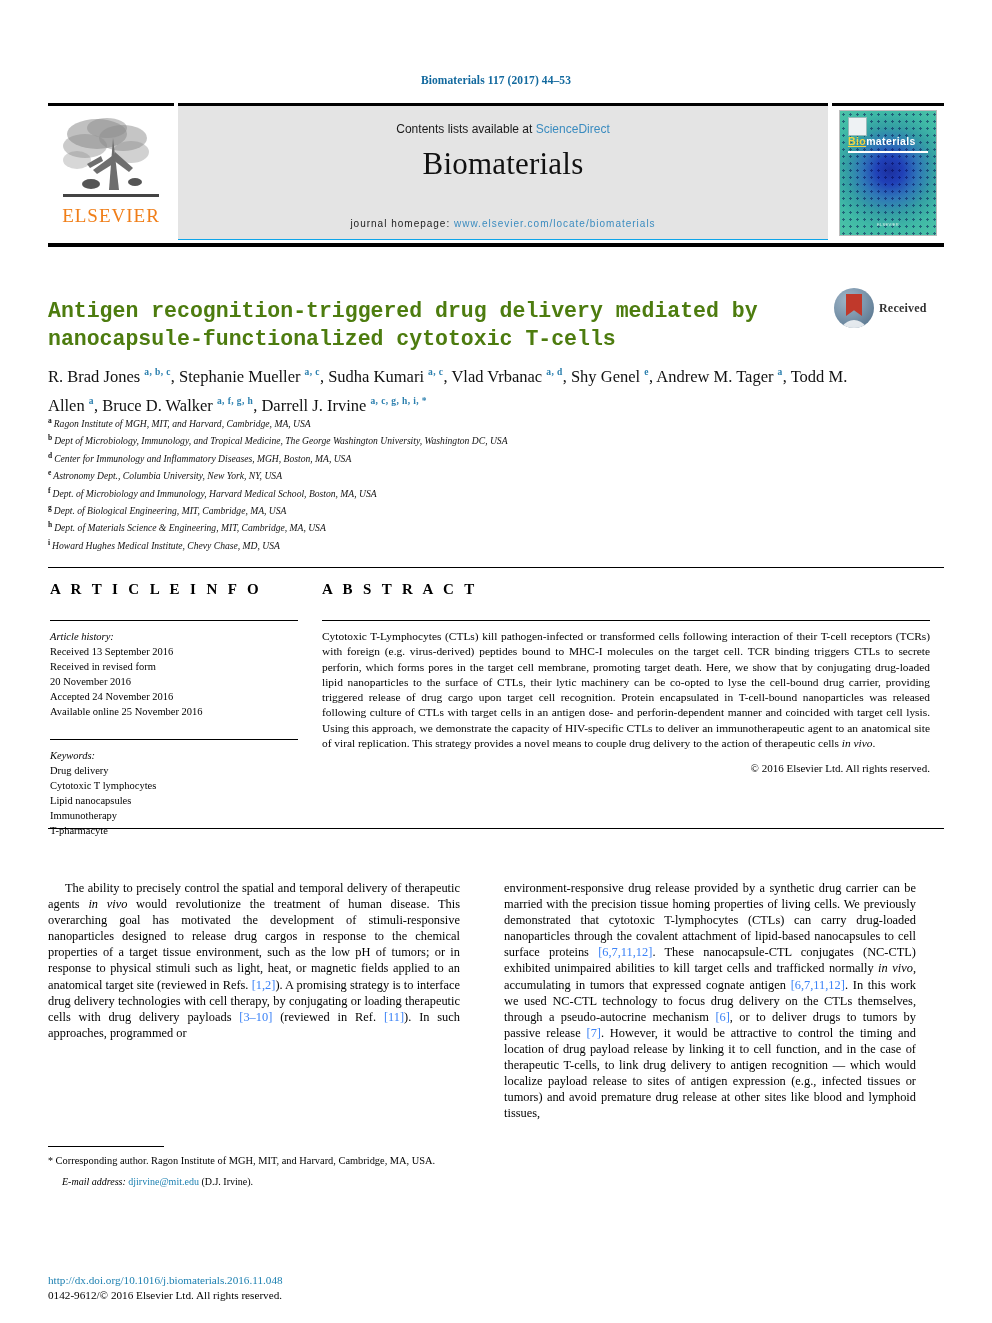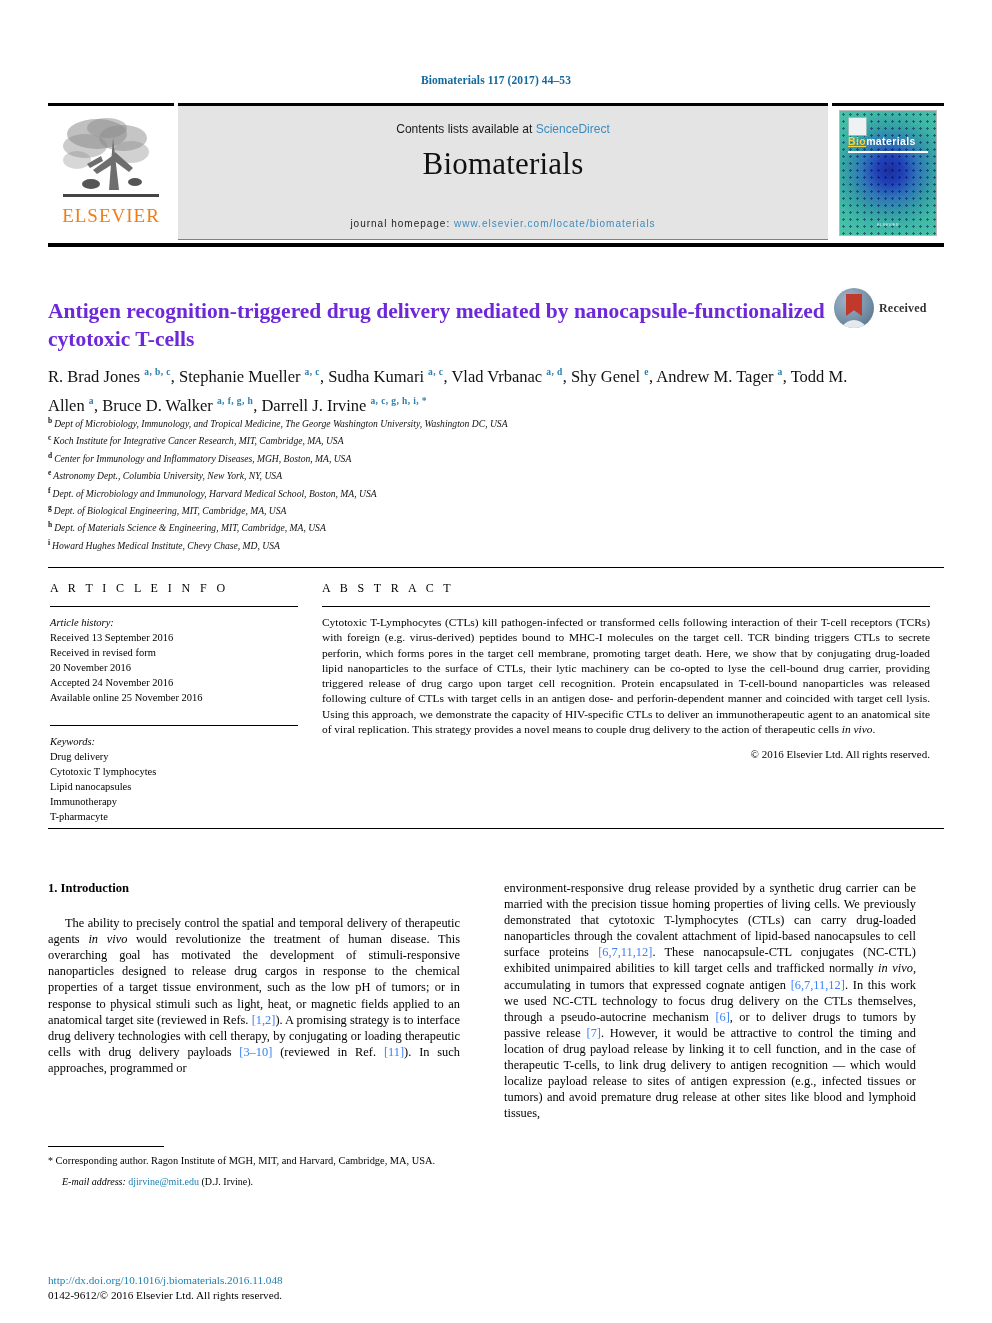--- a/index.html
+++ b/index.html
@@ -198,24 +198,24 @@
     top: 243px;
     width: 896px;
     height: 4px;
     background: #000;
   }
   .article-title {
     position: absolute;
     left: 48px;
     top: 283px;
     width: 780px;
-    font-family: Liberation Serif, serif;
+    font-family: Liberation Mono, monospace;
     font-size: 21.5px;
     line-height: 28px;
-    color: #6d28d9;
+    color: #4d7c0f;
   }
 
   .crossmark {
     position: absolute;
     left: 834px;
     top: 288px;
     display: flex;
     align-items: center;
     gap: 5px;
   }
@@ -310,25 +310,25 @@
     width: 248px;
   }
   .abs-col {
     position: absolute;
     left: 322px;
     top: 581px;
     width: 608px;
   }
   .sec-head {
     font-family: "Liberation Serif", serif;
-    font-size: 12px;
-    font-weight: normal;
+    font-size: 15px;
+    font-weight: bold;
     letter-spacing: 3.4px;
     color: #000;
-    margin-bottom: 10px;
+    margin-bottom: 22px;
   }
   .thin-rule {
     height: 1px;
     background: #000;
     margin-bottom: 8px;
   }
   .info-sub {
     font-family: "Liberation Serif", serif;
     font-style: italic;
     font-size: 10.5px;
@@ -501,22 +501,22 @@
   <h1 class="article-title">Antigen recognition-triggered drug delivery mediated by nanocapsule-functionalized cytotoxic T-cells</h1>
 
   <div class="crossmark">
     <div class="crossmark-circle"></div>
     <div class="crossmark-label">Received</div>
   </div>
 
   <div class="authors"><span>R. Brad Jones </span><sup>a, b, c</sup>, <span>Stephanie Mueller </span><sup>a, c</sup>, <span>Sudha Kumari </span><sup>a, c</sup>, <span>Vlad Vrbanac </span><sup>a, d</sup>, <span>Shy Genel </span><sup>e</sup>, <span>Andrew M. Tager </span><sup>a</sup>, <span>Todd M. Allen </span><sup>a</sup>, <span>Bruce D. Walker </span><sup>a, f, g, h</sup>, <span>Darrell J. Irvine </span><sup>a, c, g, h, i, *</sup></div>
 
   <div class="affiliations">
+      <div><sup>a</sup>Ragon Institute of MGH, MIT, and Harvard, Cambridge, MA, USA</div>
       <div><sup>b</sup>Dept of Microbiology, Immunology, and Tropical Medicine, The George Washington University, Washington DC, USA</div>
-      <div><sup>c</sup>Koch Institute for Integrative Cancer Research, MIT, Cambridge, MA, USA</div>
       <div><sup>d</sup>Center for Immunology and Inflammatory Diseases, MGH, Boston, MA, USA</div>
       <div><sup>e</sup>Astronomy Dept., Columbia University, New York, NY, USA</div>
       <div><sup>f</sup>Dept. of Microbiology and Immunology, Harvard Medical School, Boston, MA, USA</div>
       <div><sup>g</sup>Dept. of Biological Engineering, MIT, Cambridge, MA, USA</div>
       <div><sup>h</sup>Dept. of Materials Science &amp; Engineering, MIT, Cambridge, MA, USA</div>
       <div><sup>i</sup>Howard Hughes Medical Institute, Chevy Chase, MD, USA</div>
     </div>
 
   <div class="info-rule-top"></div>
 
@@ -546,21 +546,20 @@
   <div class="abs-col">
     <div class="sec-head">A B S T R A C T</div>
     <div class="thin-rule"></div>
     <div class="abstract-body">Cytotoxic T-Lymphocytes (CTLs) kill pathogen-infected or transformed cells following interaction of their T-cell receptors (TCRs) with foreign (e.g. virus-derived) peptides bound to MHC-I molecules on the target cell. TCR binding triggers CTLs to secrete perforin, which forms pores in the target cell membrane, promoting target death. Here, we show that by conjugating drug-loaded lipid nanoparticles to the surface of CTLs, their lytic machinery can be co-opted to lyse the cell-bound drug carrier, providing triggered release of drug cargo upon target cell recognition. Protein encapsulated in T-cell-bound nanoparticles was released following culture of CTLs with target cells in an antigen dose- and perforin-dependent manner and coincided with target cell lysis. Using this approach, we demonstrate the capacity of HIV-specific CTLs to deliver an immunotherapeutic agent to an anatomical site of viral replication. This strategy provides a novel means to couple drug delivery to the action of therapeutic cells <i>in vivo</i>.</div>
     <div class="copyright">© 2016 Elsevier Ltd. All rights reserved.</div>
   </div>
 
   <div class="info-rule-bottom"></div>
 
   <div class="body-col left">
-    <div class="body-head">1. Introduction</div>
     <p>The ability to precisely control the spatial and temporal delivery of therapeutic agents <i>in vivo</i> would revolutionize the treatment of human disease. This overarching goal has motivated the development of stimuli-responsive nanoparticles designed to release drug cargos in response to the chemical properties of a target tissue environment, such as the low pH of tumors; or in response to physical stimuli such as light, heat, or magnetic fields applied to an anatomical target site (reviewed in Refs. <a class="ref">[1,2]</a>). A promising strategy is to interface drug delivery technologies with cell therapy, by conjugating or loading therapeutic cells with drug delivery payloads <a class="ref">[3–10]</a> (reviewed in Ref. <a class="ref">[11]</a>). In such approaches, programmed or</p>
   </div>
 
   <div class="body-col right">
     <p class="noindent">environment-responsive drug release provided by a synthetic drug carrier can be married with the precision tissue homing properties of living cells. We previously demonstrated that cytotoxic T-lymphocytes (CTLs) can carry drug-loaded nanoparticles through the covalent attachment of lipid-based nanocapsules to cell surface proteins <a class="ref">[6,7,11,12]</a>. These nanocapsule-CTL conjugates (NC-CTL) exhibited unimpaired abilities to kill target cells and trafficked normally <i>in vivo</i>, accumulating in tumors that expressed cognate antigen <a class="ref">[6,7,11,12]</a>. In this work we used NC-CTL technology to focus drug delivery on the CTLs themselves, through a pseudo-autocrine mechanism <a class="ref">[6]</a>, or to deliver drugs to tumors by passive release <a class="ref">[7]</a>. However, it would be attractive to control the timing and location of drug payload release by linking it to cell function, and in the case of therapeutic T-cells, to link drug delivery to antigen recognition — which would localize payload release to sites of antigen expression (e.g., infected tissues or tumors) and avoid premature drug release at other sites like blood and lymphoid tissues,</p>
   </div>
 
   <div class="footnote">
     <div class="footnote-rule"></div>
     <div class="footnote-text">

